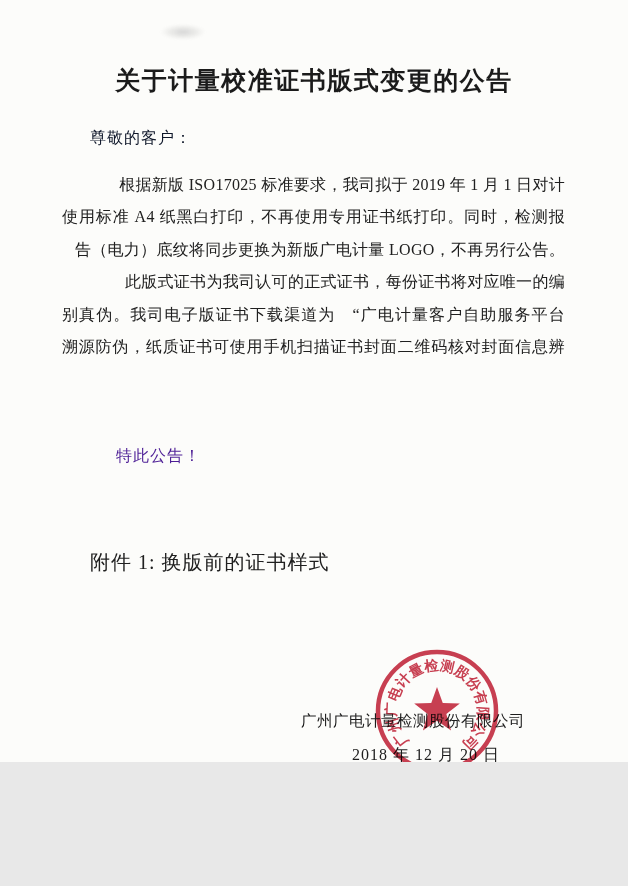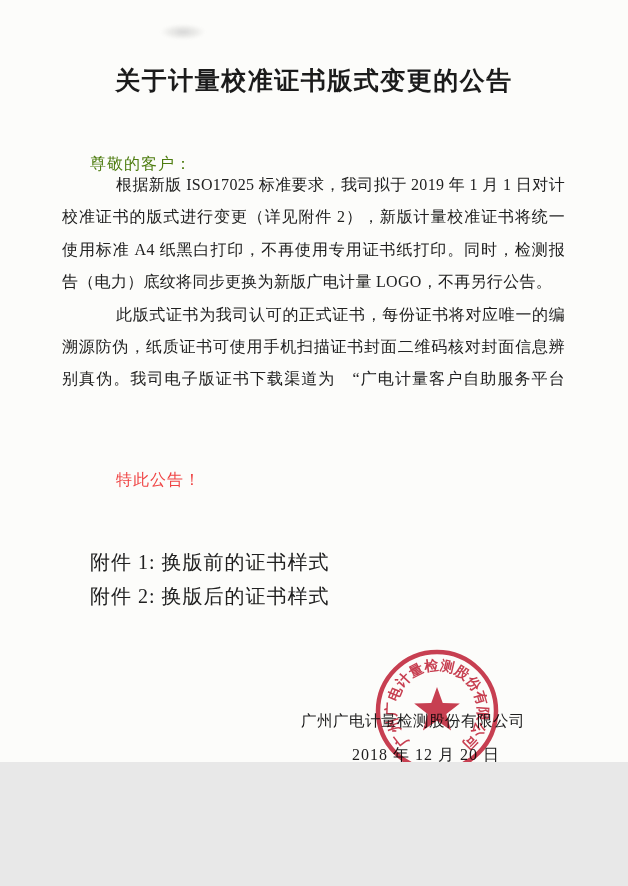--- a/index.html
+++ b/index.html
@@ -11,32 +11,32 @@
   .scan-smudge{
     position:absolute;left:160px;top:24px;width:46px;height:16px;
     background:radial-gradient(ellipse at center,rgba(120,120,120,.28),rgba(120,120,120,0) 70%);
     filter:blur(1px);
   }
   .title{
     position:absolute;top:64px;left:0;width:100%;margin:0;
     text-align:center;font-size:25px;font-weight:bold;letter-spacing:1.5px;color:#1b1b1b;
   }
   .salutation{
-    position:absolute;top:154px;left:90px;font-size:16px;letter-spacing:1px;color:#4d7c0f;
+    position:absolute;top:128px;left:90px;font-size:16px;letter-spacing:1px;color:#0f172a;
   }
   .body{
     position:absolute;top:169px;left:62px;width:503px;
     font-size:16px;line-height:32.4px;color:#202020;letter-spacing:.3px;
   }
-  .body .line{height:32.4px;overflow:hidden;}
+  .body .line{height:32.4px;overflow:hidden;text-align:right;}
   .fill{text-align:justify;text-align-last:justify;}
   .indent{text-indent:54px;}
   .closing{
-    position:absolute;top:464px;left:62px;width:503px;
-    font-size:16px;line-height:32px;text-indent:54px;letter-spacing:1px;color:#ef4444;
+    position:absolute;top:440px;left:62px;width:503px;
+    font-size:16px;line-height:32px;text-indent:54px;letter-spacing:1px;color:#4c1d95;
   }
   .attachments{
     position:absolute;top:546px;left:90px;
     font-size:20px;line-height:33.5px;letter-spacing:1px;color:#202020;
   }
   .sig-company{
     position:absolute;top:711px;right:103px;
     font-size:15.5px;letter-spacing:.5px;color:#1d1d1d;white-space:nowrap;
   }
   .sig-date{
@@ -55,33 +55,31 @@
 <div class="page">
 
   <div class="scan-smudge"></div>
 
   <h1 class="title">关于计量校准证书版式变更的公告</h1>
 
   <div class="salutation">尊敬的客户：</div>
 
   <div class="body">
     <div class="line fill indent">根据新版 ISO17025 标准要求，我司拟于 2019 年 1 月 1 日对计量</div>
-    <div class="line fill">校准证书的版式进行变更（详见附件 2），新版计量校准证书将统一</div>
     <div class="line fill">使用标准 A4 纸黑白打印，不再使用专用证书纸打印。同时，检测报</div>
     <div class="line">告（电力）底纹将同步更换为新版广电计量 LOGO，不再另行公告。</div>
     <div class="line fill indent">此版式证书为我司认可的正式证书，每份证书将对应唯一的编号</div>
+    <div class="line fill">别真伪。我司电子版证书下载渠道为　“广电计量客户自助服务平台</div>
     <div class="line fill">溯源防伪，纸质证书可使用手机扫描证书封面二维码核对封面信息辨</div>
-    <div class="line fill">别真伪。我司电子版证书下载渠道为　“广电计量客户自助服务平台</div>
   </div>
 
   <div class="closing">特此公告！</div>
 
   <div class="attachments">
     <div class="line">附件 1: 换版前的证书样式</div>
-    <div class="line">附件 2: 换版后的证书样式</div>
   </div>
 
   <div class="sig-company">广州广电计量检测股份有限公司</div>
   <div class="sig-date">2018 年 12 月 20 日</div>
 
   <svg class="seal" viewBox="-66 -66 132 132" xmlns="http://www.w3.org/2000/svg">
     <defs>
       <path id="sealArc" d="M -27.43 30.47 A 41 41 0 1 1 27.43 30.47" fill="none"></path>
     </defs>
     <circle cx="0" cy="0" r="59" fill="none" stroke-width="4.5" stroke="#c62f43"></circle>

